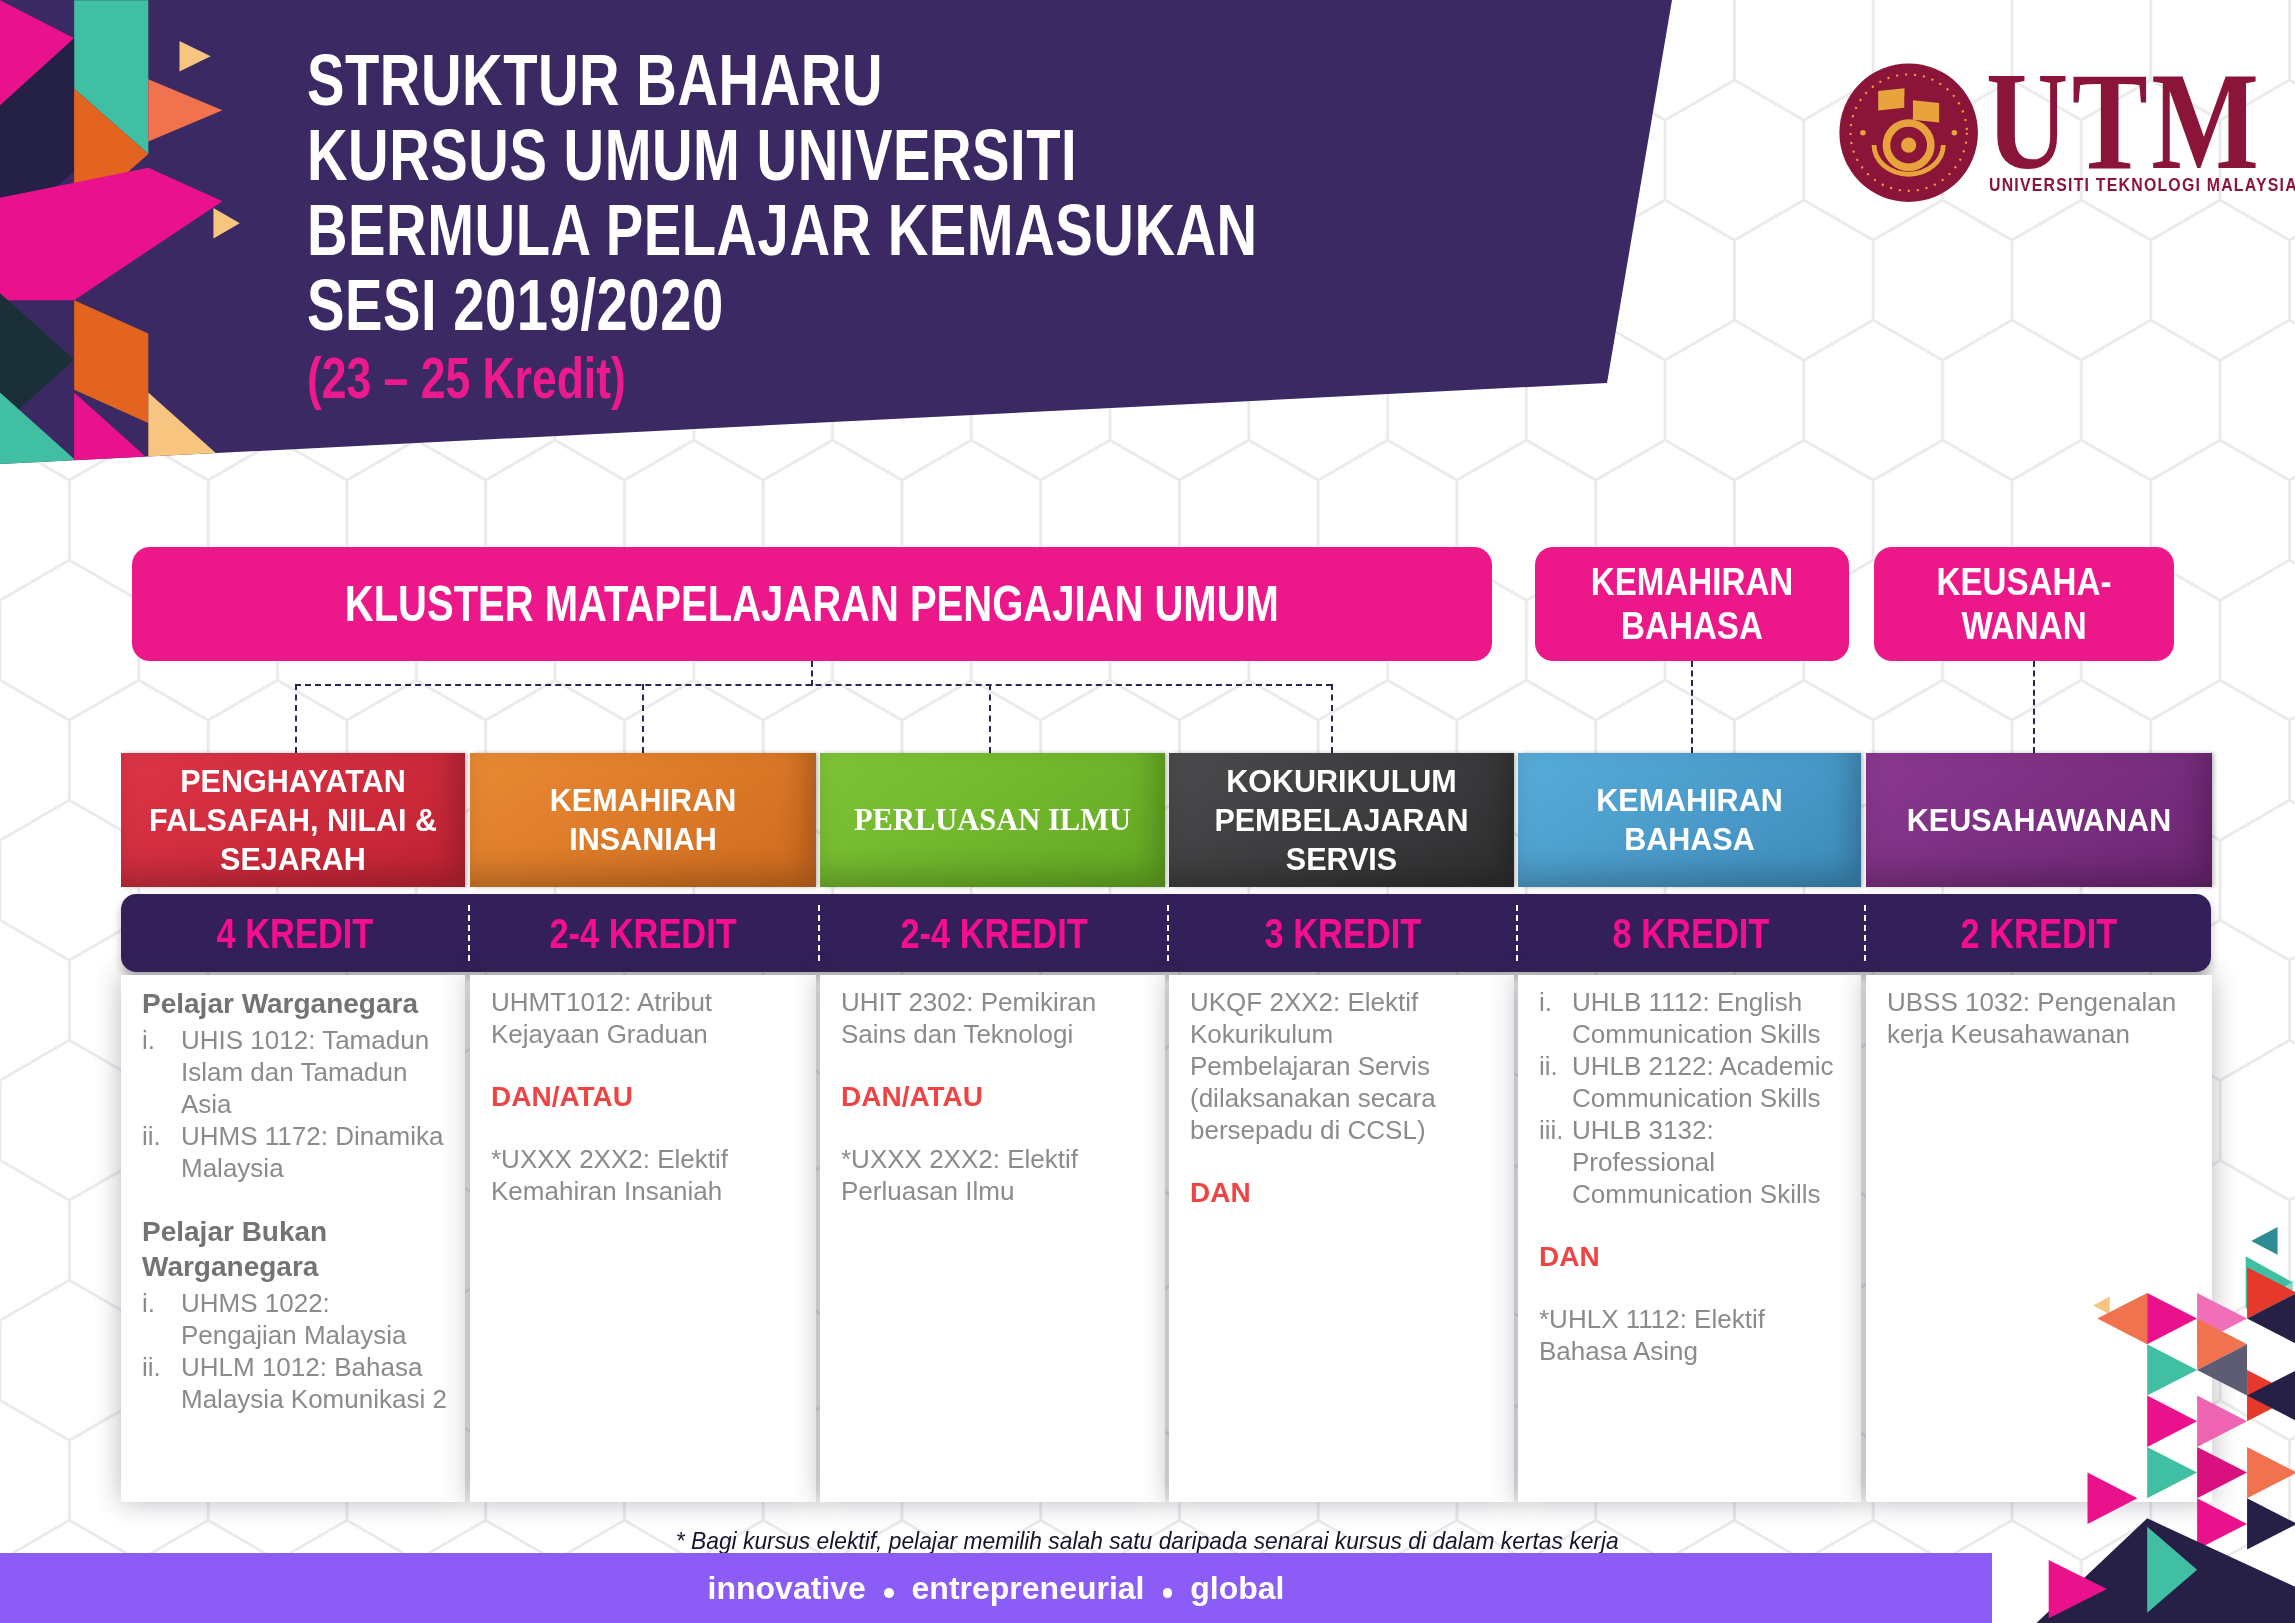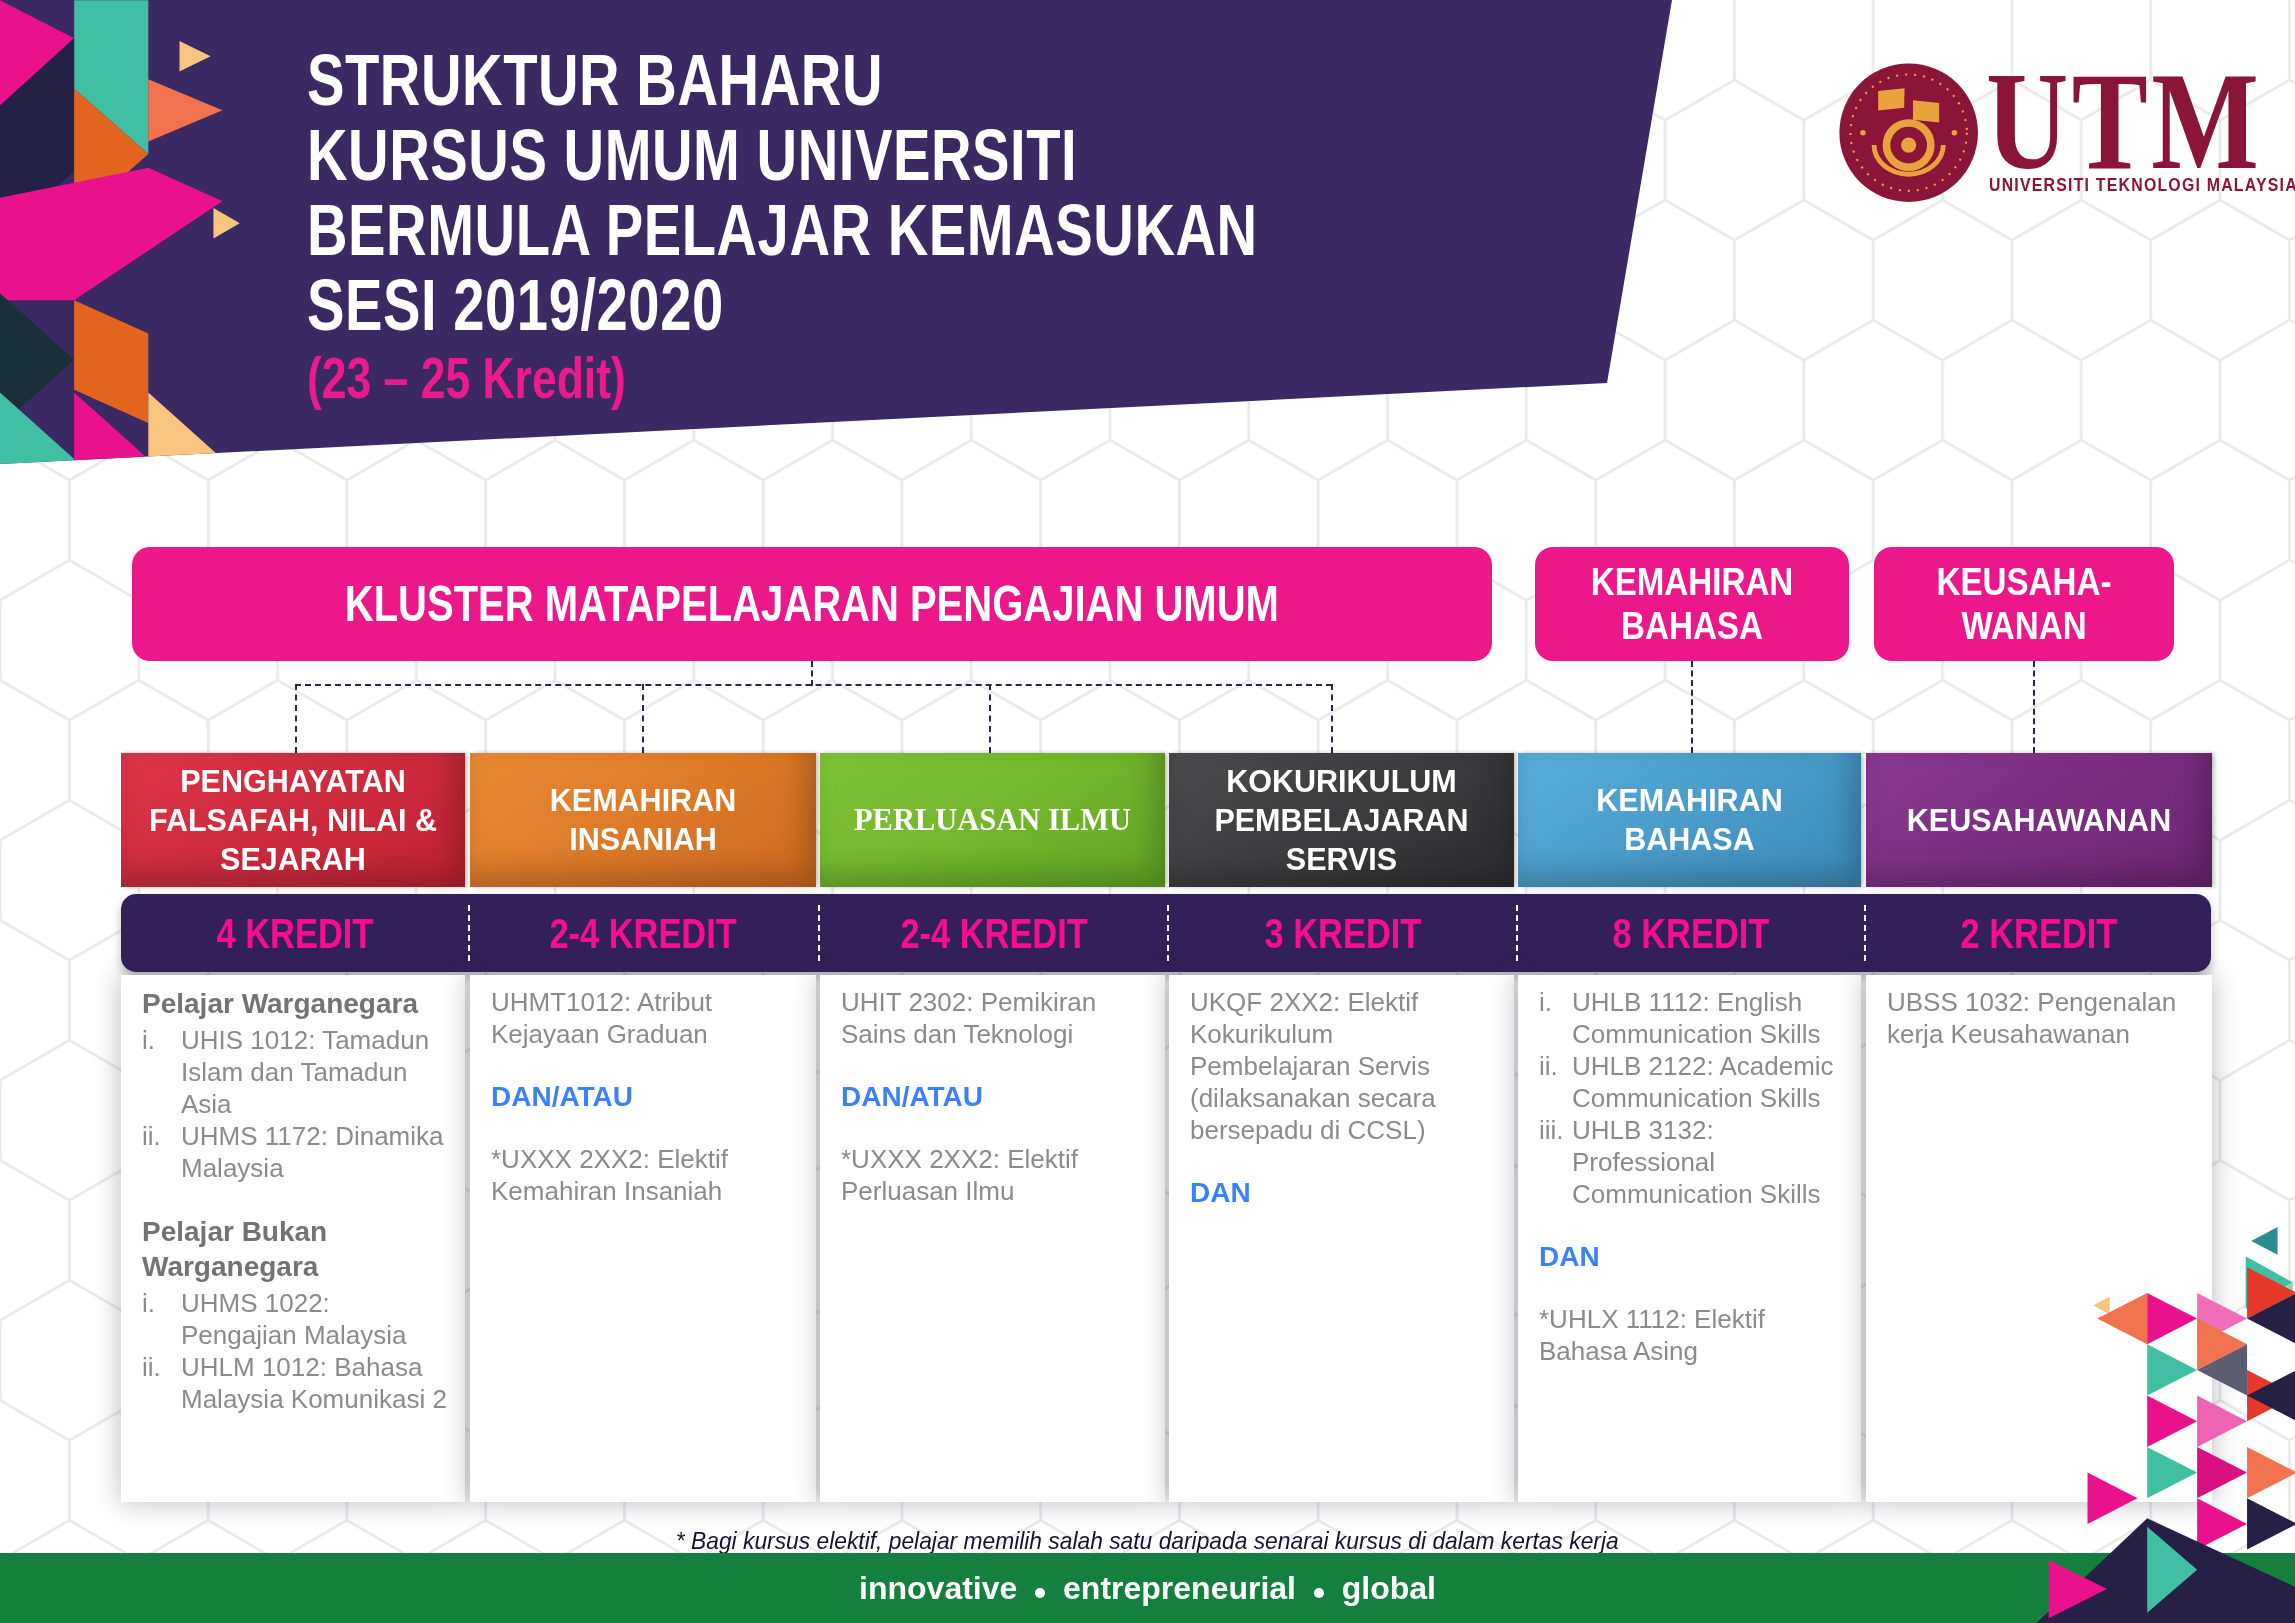--- a/index.html
+++ b/index.html
@@ -73,33 +73,33 @@
     box-shadow:0 0 25px 1.4px rgba(45,42,66,.32);padding-top:11px;box-sizing:border-box;}
   .card, .card *{color:#8B8B8D;font-size:26px;line-height:32px;}
   .cd1{left:121px;width:344px;}
   .cd2{left:470px;width:346px;}
   .cd3{left:820px;width:345px;}
   .cd4{left:1169px;width:345px;}
   .cd5{left:1518px;width:343px;}
   .cd6{left:1866px;width:346px;}
   .card .inner{padding:0 18px 0 21px;}
   .chead{font-weight:700;color:#737373;font-size:28px;line-height:35px;margin:0 0 2.8px 0;}
-  .conj{font-weight:700;color:#3b82f6;font-size:28px;margin:30.5px 0;}
+  .conj{font-weight:700;color:#ef4444;font-size:28px;margin:30.5px 0;}
   .para{margin:0;}
   .li{display:flex;}
   .li .mk{flex:0 0 39px;}
   .cd5 .li .mk{flex:0 0 33px;}
   .gap{height:30.5px;}
 
   
   .footnote{position:absolute;left:0;right:0;top:1499px;text-align:center;z-index:3;margin-top:28px;}
   .footnote span{display:inline-block;transform:scaleX(.95);font-style:italic;font-size:24px;color:#14142C;}
 
   
-  .bottom-bar{position:absolute;left:0;top:1553px;width:2295px;height:70px;background:#15803d;z-index:4;
+  .bottom-bar{position:absolute;left:0;top:1553px;width:1992px;height:70px;background:#8b5cf6;z-index:4;
     display:flex;align-items:center;justify-content:center;}
   .bottom-bar .word{font-size:32px;font-weight:700;color:#ffffff;}
   .bottom-bar .dot{width:9.7px;height:9.7px;border-radius:50%;background:#ffffff;margin:9.7px 18px 0 18px;}
 
   .mosaic-right{position:absolute;left:1971px;top:1213px;z-index:6;}
 </style>
 </head>
 <body>
 
 <div id="page">

